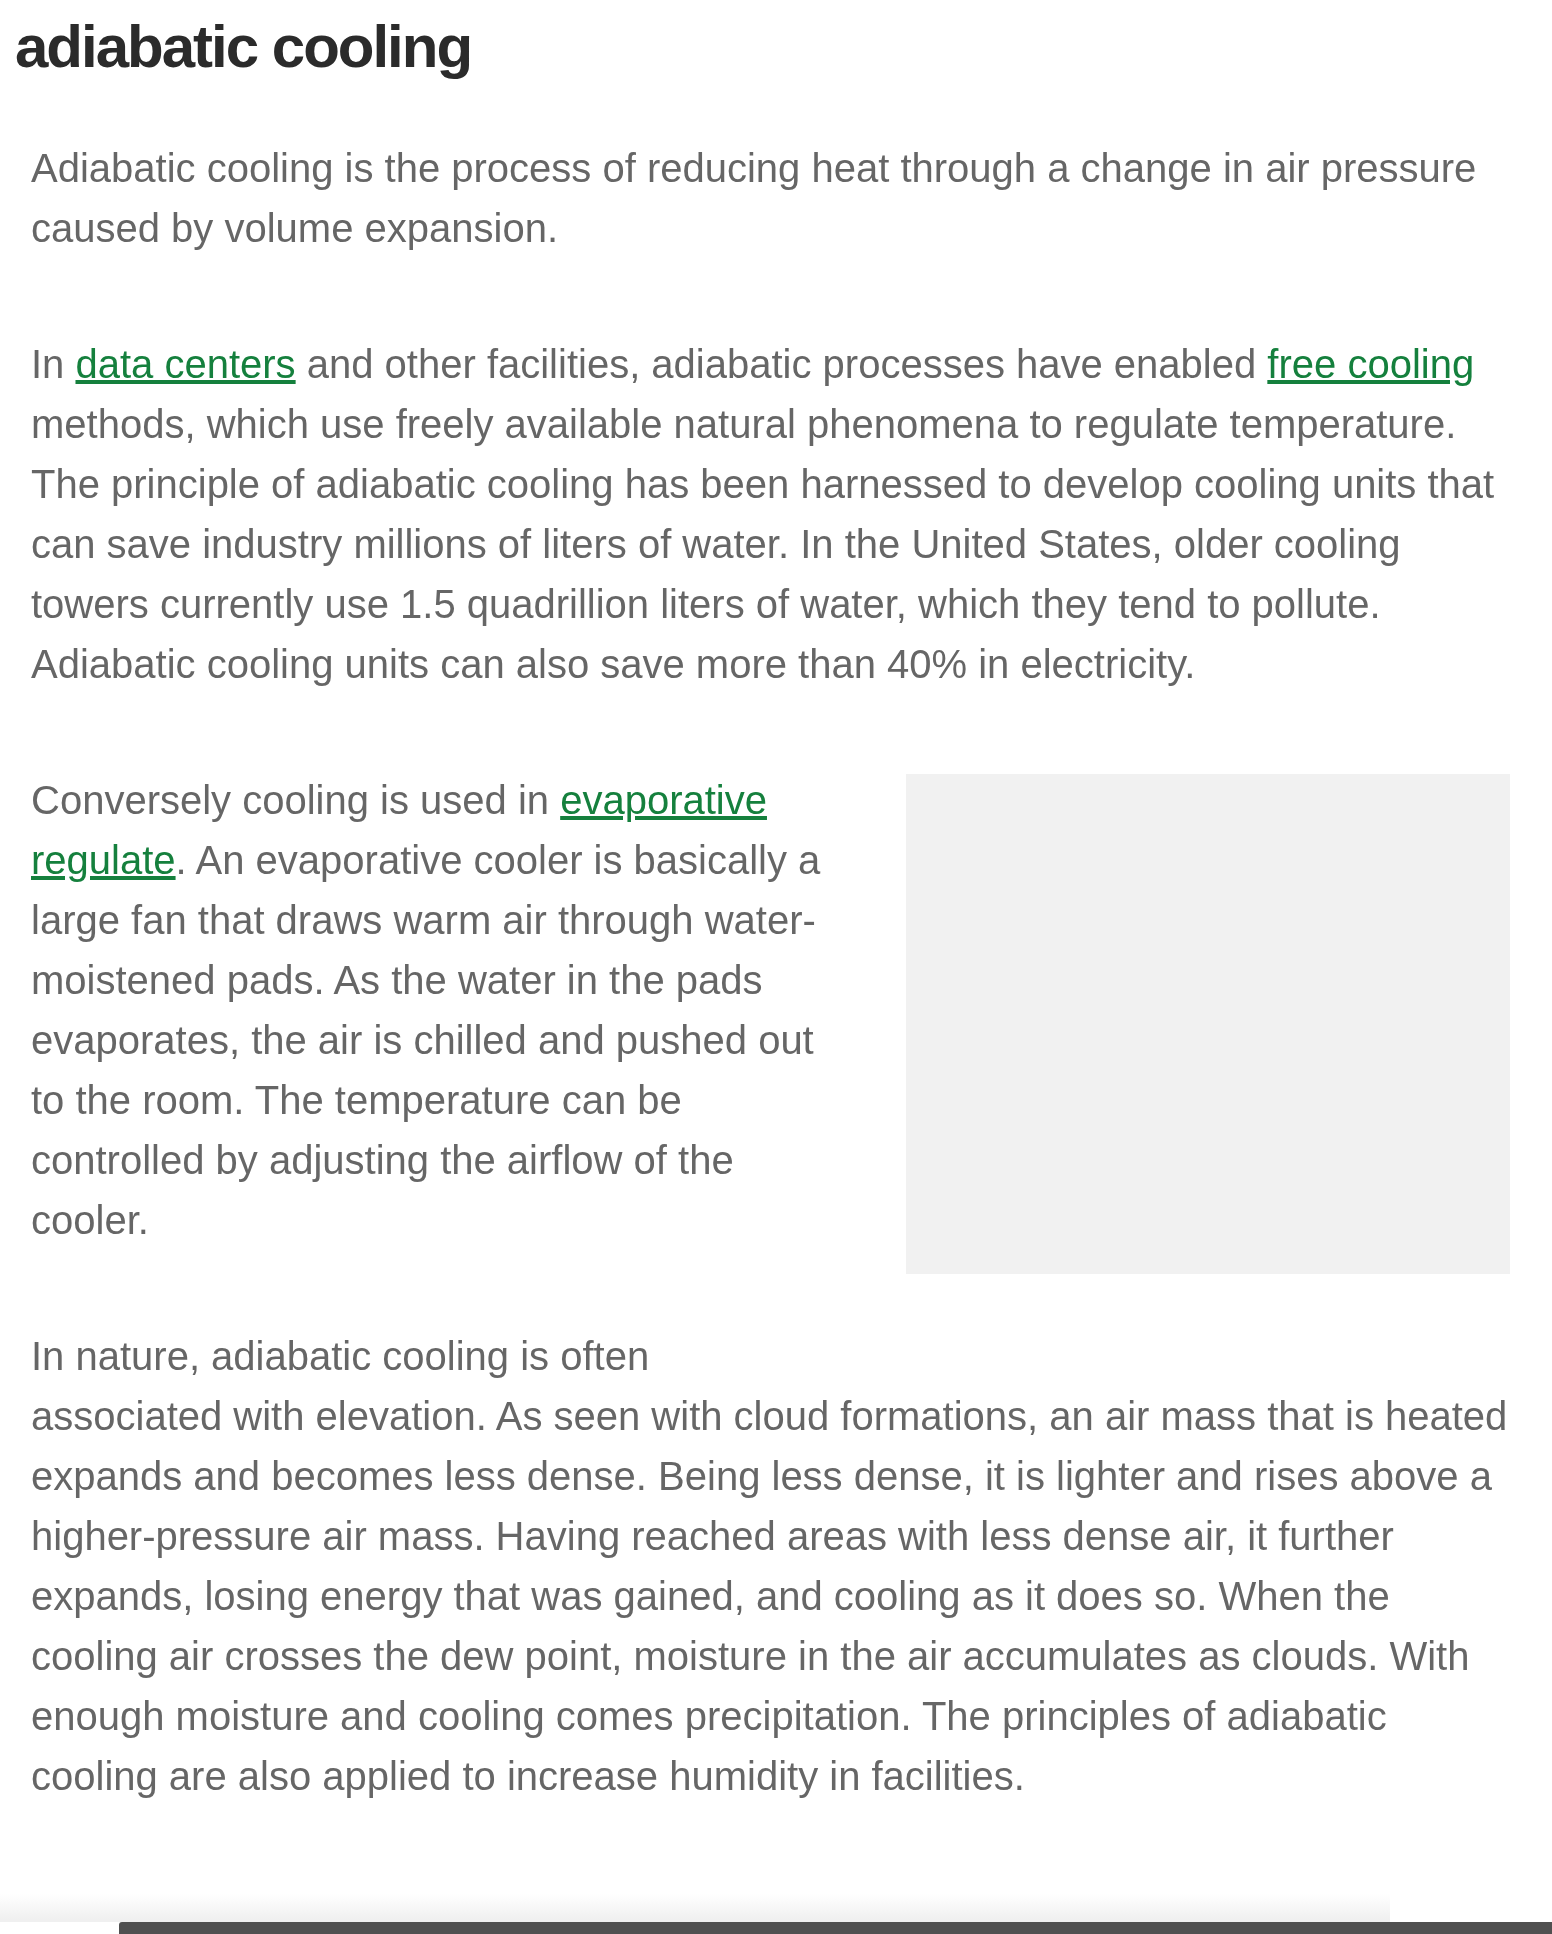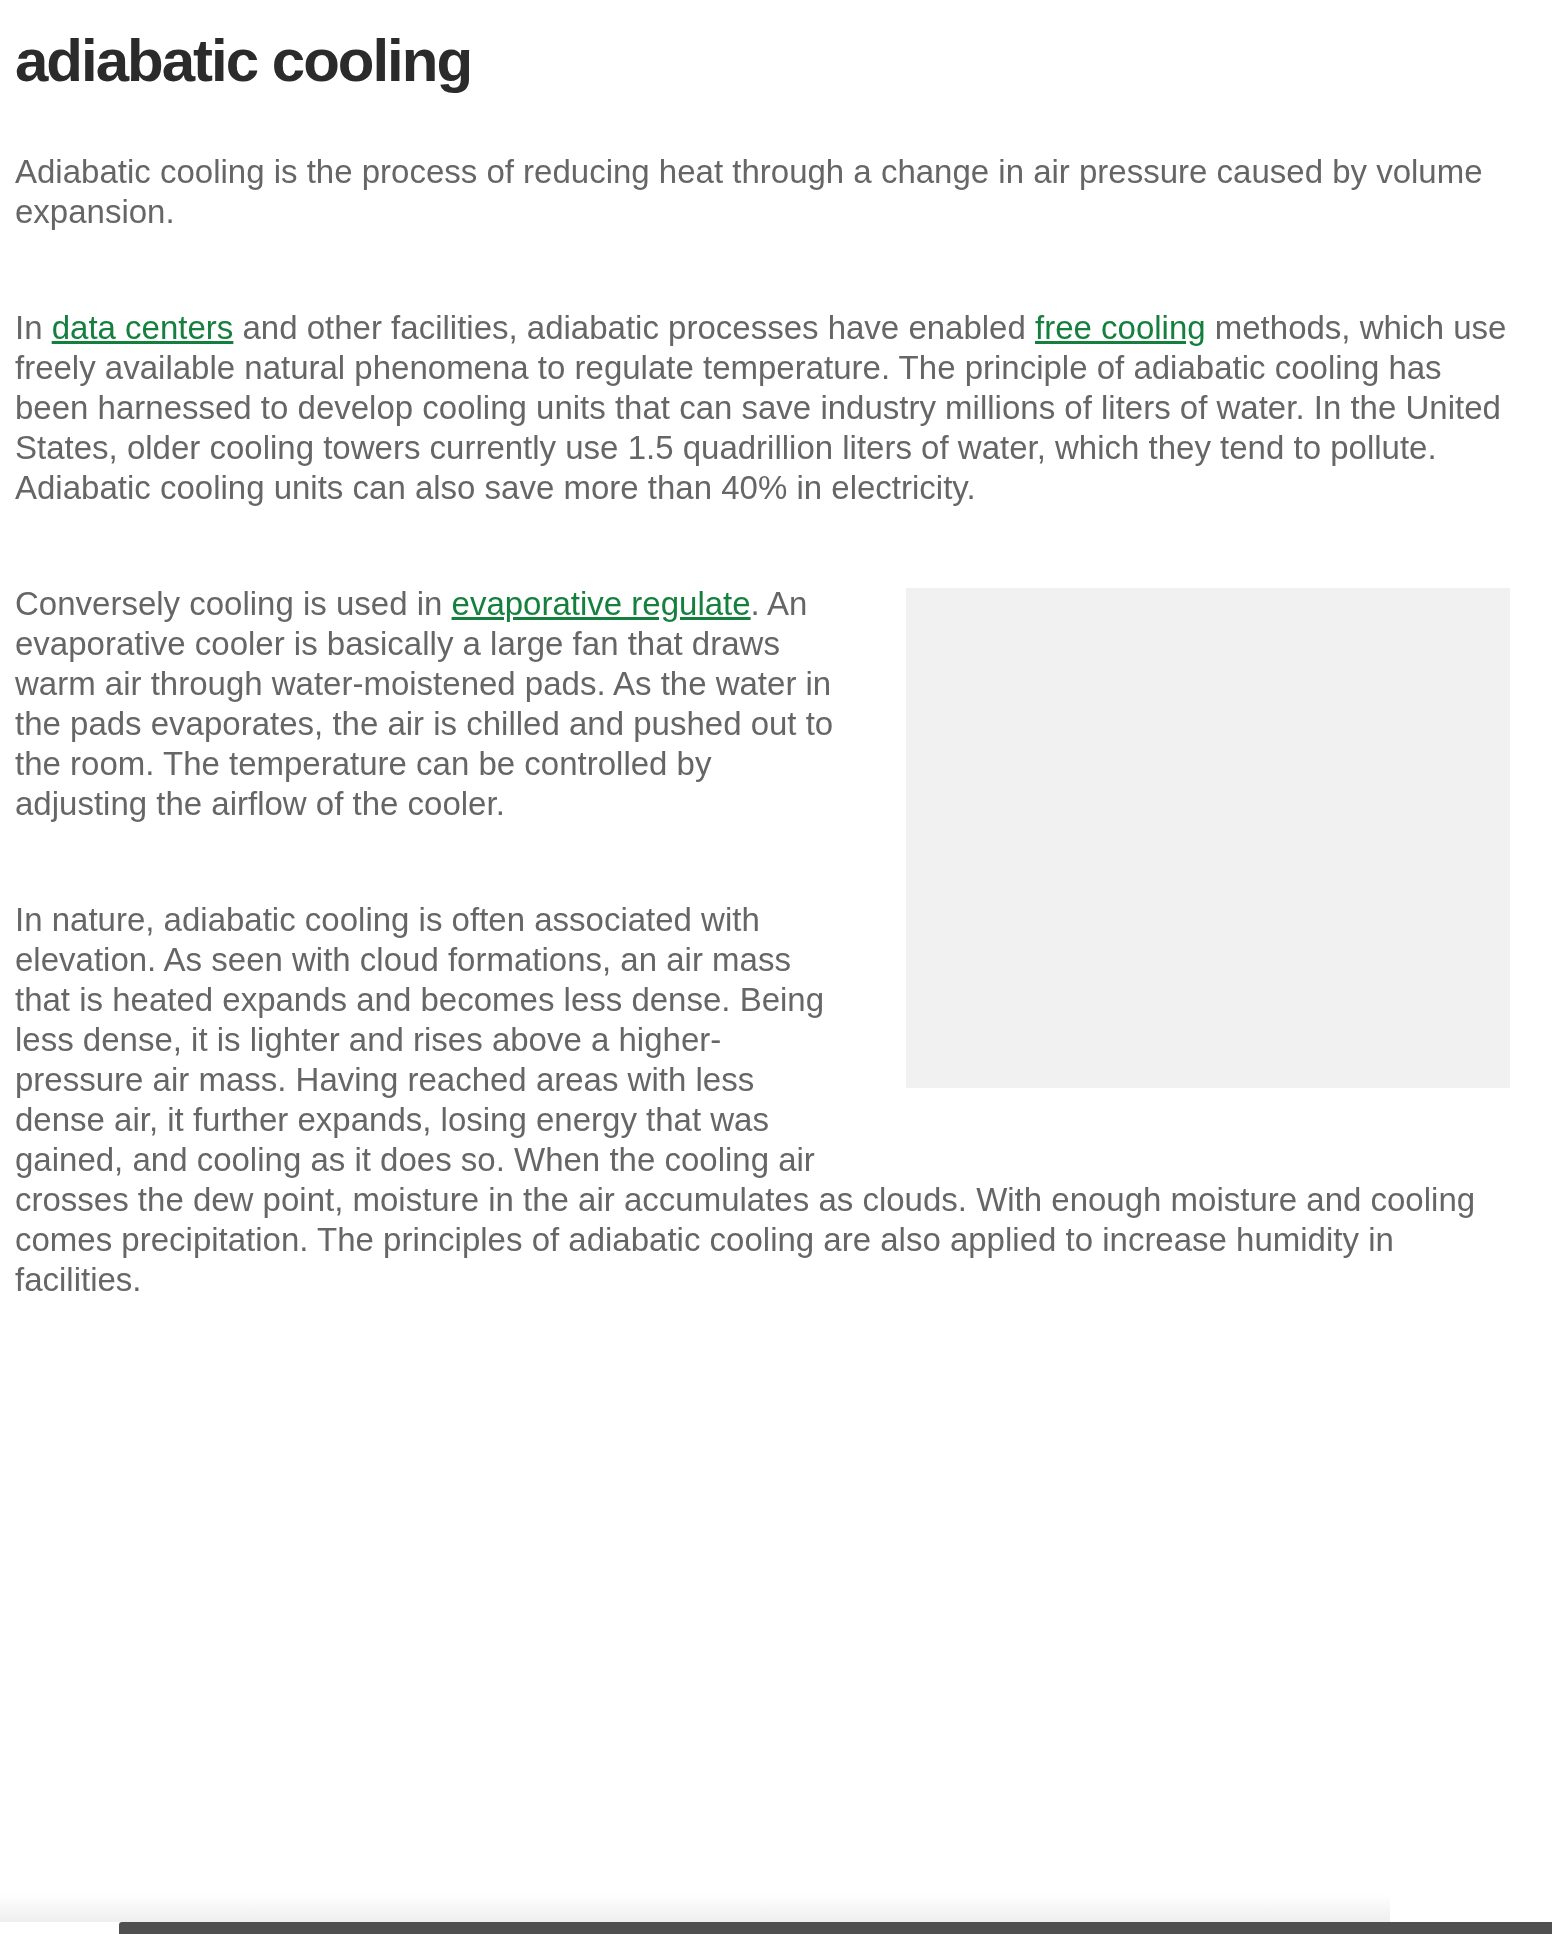--- a/index.html
+++ b/index.html
@@ -5,34 +5,34 @@
   html, body { margin: 0; padding: 0; background: #ffffff; }
   .page {
     position: relative;
     width: 1552px;
     height: 1934px;
     background: #ffffff;
     overflow: hidden;
     font-family: "Liberation Sans", sans-serif;
   }
   .content {
-    padding: 28px 42px 0 15px;
+    padding: 14px 42px 0 15px;
   }
   h1.page-title {
     margin: 0 0 58px 0;
     font-size: 60px;
     line-height: 66px;
     font-weight: bold;
     letter-spacing: -2px;
     color: #2b2b2b;
   }
   .article p {
-    margin: 0 0 76px 0;
-    font-size: 33px;
-    line-height: 40px;
+    margin: 0 0 76px 16px;
+    font-size: 40px;
+    line-height: 60px;
     color: #666666;
     font-weight: 400;
   }
   .article a {
     color: #15803d;
     text-decoration: underline;
   }
   .img-float {
     float: right;
     display: block;

